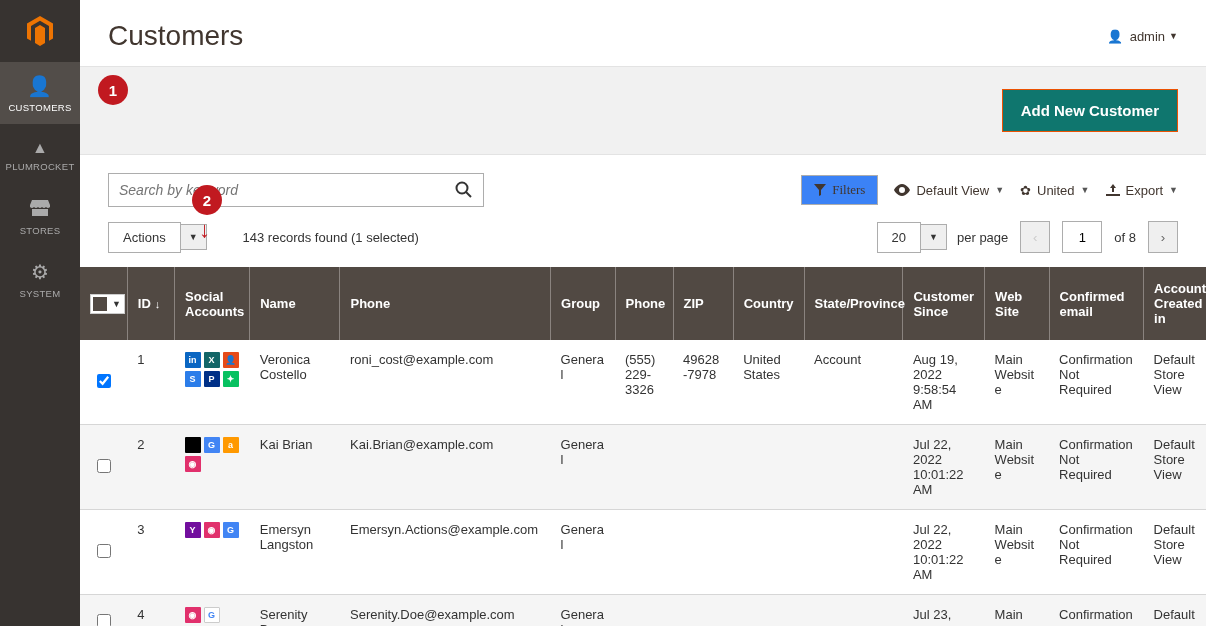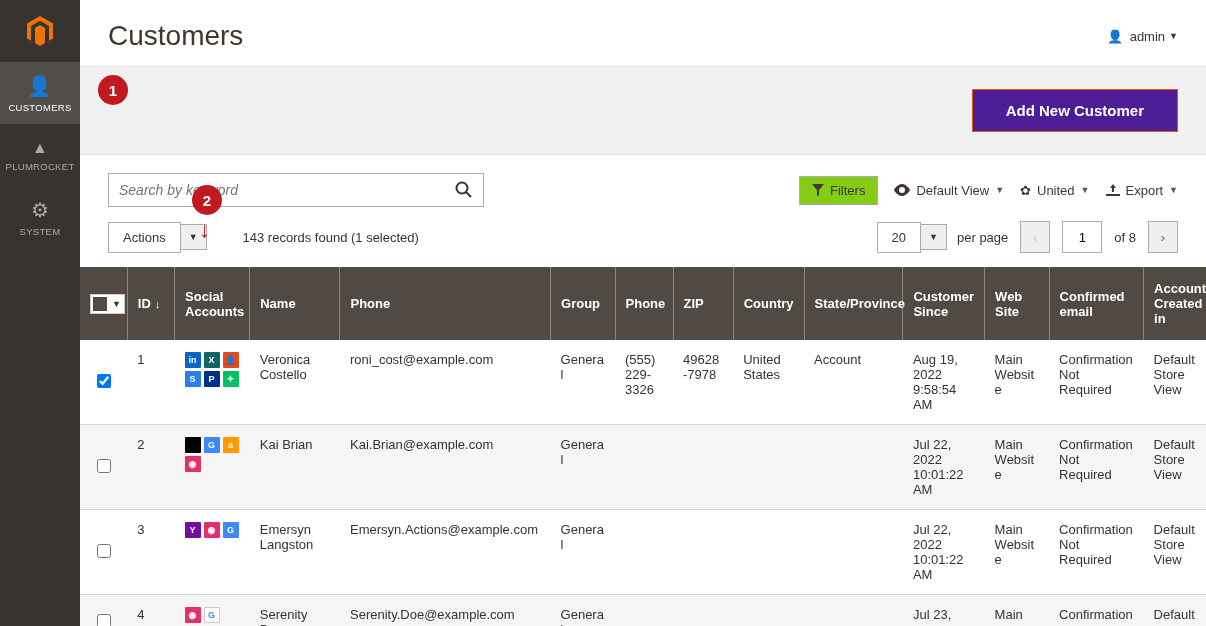--- a/index.html
+++ b/index.html
@@ -14,33 +14,33 @@
 
   .main { position: absolute; left: 80px; top: 0; right: 0; bottom: 0; overflow: hidden; }
 
   .header { display: flex; justify-content: space-between; align-items: center; padding: 20px 28px 14px 28px; }
   .page-title { font-size: 28px; font-weight: 300; color: #41362f; }
   .user-box { display: flex; align-items: center; color: #41362f; font-size: 13px; cursor: pointer; }
   .user-box .uic { margin-right: 6px; }
   .user-box .car { margin-left: 4px; font-size: 9px; }
 
   .toolbar1 { background: #f1f1f1; border: 1px solid #e3e3e3; border-left: none; border-right: none; padding: 22px 28px; display: flex; justify-content: flex-end; align-items: center; position: relative; }
-  .btn-primary { background: #4c1d95; color: #fff; border: 1px solid #eb5202; padding: 12px 33px; font-size: 15px; cursor: pointer; font-weight: 600; }
+  .btn-primary { background: #0f766e; color: #fff; border: 1px solid #eb5202; padding: 12px 18px; font-size: 15px; cursor: pointer; font-weight: 600; }
 
   .annot { position: absolute; width: 30px; height: 30px; background: #c11920; border-radius: 50%; color: #fff; display: flex; align-items: center; justify-content: center; font-weight: 700; font-size: 15px; z-index: 50; }
 
   .controls { padding: 18px 28px 0 28px; }
   .row { display: flex; align-items: center; justify-content: space-between; margin-bottom: 14px; }
   .search-wrap { position: relative; width: 376px; }
   .search-input { width: 100%; height: 34px; border: 1px solid #adadad; padding: 0 40px 0 10px; font-size: 14px; font-style: italic; color: #777; }
   .search-btn { position: absolute; right: 0; top: 0; width: 40px; height: 34px; background: none; border: none; cursor: pointer; font-size: 18px; display: flex; align-items: center; justify-content: center; color: #333; }
 
   .right-controls { display: flex; align-items: center; gap: 16px; }
   .pill { border: 1px solid #adadad; background: #fff; padding: 6px 12px; cursor: pointer; display: flex; align-items: center; gap: 6px; font-size: 13px; color: #41362f; }
-  .pill.filters { background: #84cc16; }
+  .pill.filters { background: #3b82f6; font-family: Liberation Serif, serif; }
   .plain { display: flex; align-items: center; gap: 6px; cursor: pointer; font-size: 13px; color: #41362f; }
   .car2 { font-size: 9px; color: #555; }
 
   .actions-wrap { display: flex; align-items: center; justify-content: center; }
   .actions-btn { display: flex; align-items: center; }
   .actions-main { border: 1px solid #adadad; padding: 7px 14px; background: #fff; cursor: pointer; font-size: 13px; }
   .actions-drop { border: 1px solid #adadad; border-left: none; padding: 7px 8px; background: #efefef; cursor: pointer; font-size: 9px; }
   .records-found { margin-left: 36px; font-size: 13px; color: #333; }
 
   .pager { display: flex; align-items: center; gap: 12px; }
@@ -81,20 +81,28 @@
         <path fill="#ed7402" d="M13 0 L26 7.5 V22.5 L22 24.8 V10 L13 4.8 L4 10 V24.8 L0 22.5 V7.5 Z M13 30 L8 27 V12 L13 9 L18 12 V27 Z"></path>
       </svg>
   </div>
   <div class="sidebar-item active">
     <span class="ic">👤</span>
     <span class="lbl">CUSTOMERS</span>
   </div>
   <div class="sidebar-item">
     <span class="ic" style="font-size:16px;">▲</span>
     <span class="lbl">PLUMROCKET</span>
+  </div>
+  <div class="sidebar-item">
+    <span class="ic">
+      <svg width="20" height="16" viewBox="0 0 20 16">
+          <path fill="#aaa" d="M0 5 L2 0 H18 L20 5 V7 Q18 9 16 7 Q14 9 12 7 Q10 9 8 7 Q6 9 4 7 Q2 9 0 7 Z M2 9 H18 V16 H2 Z"></path>
+        </svg>
+    </span>
+    <span class="lbl">STORES</span>
   </div>
   <div class="sidebar-item">
     <span class="ic">⚙</span>
     <span class="lbl">SYSTEM</span>
   </div>
 </div>
 
 <div class="main">
 
   <div class="header">

